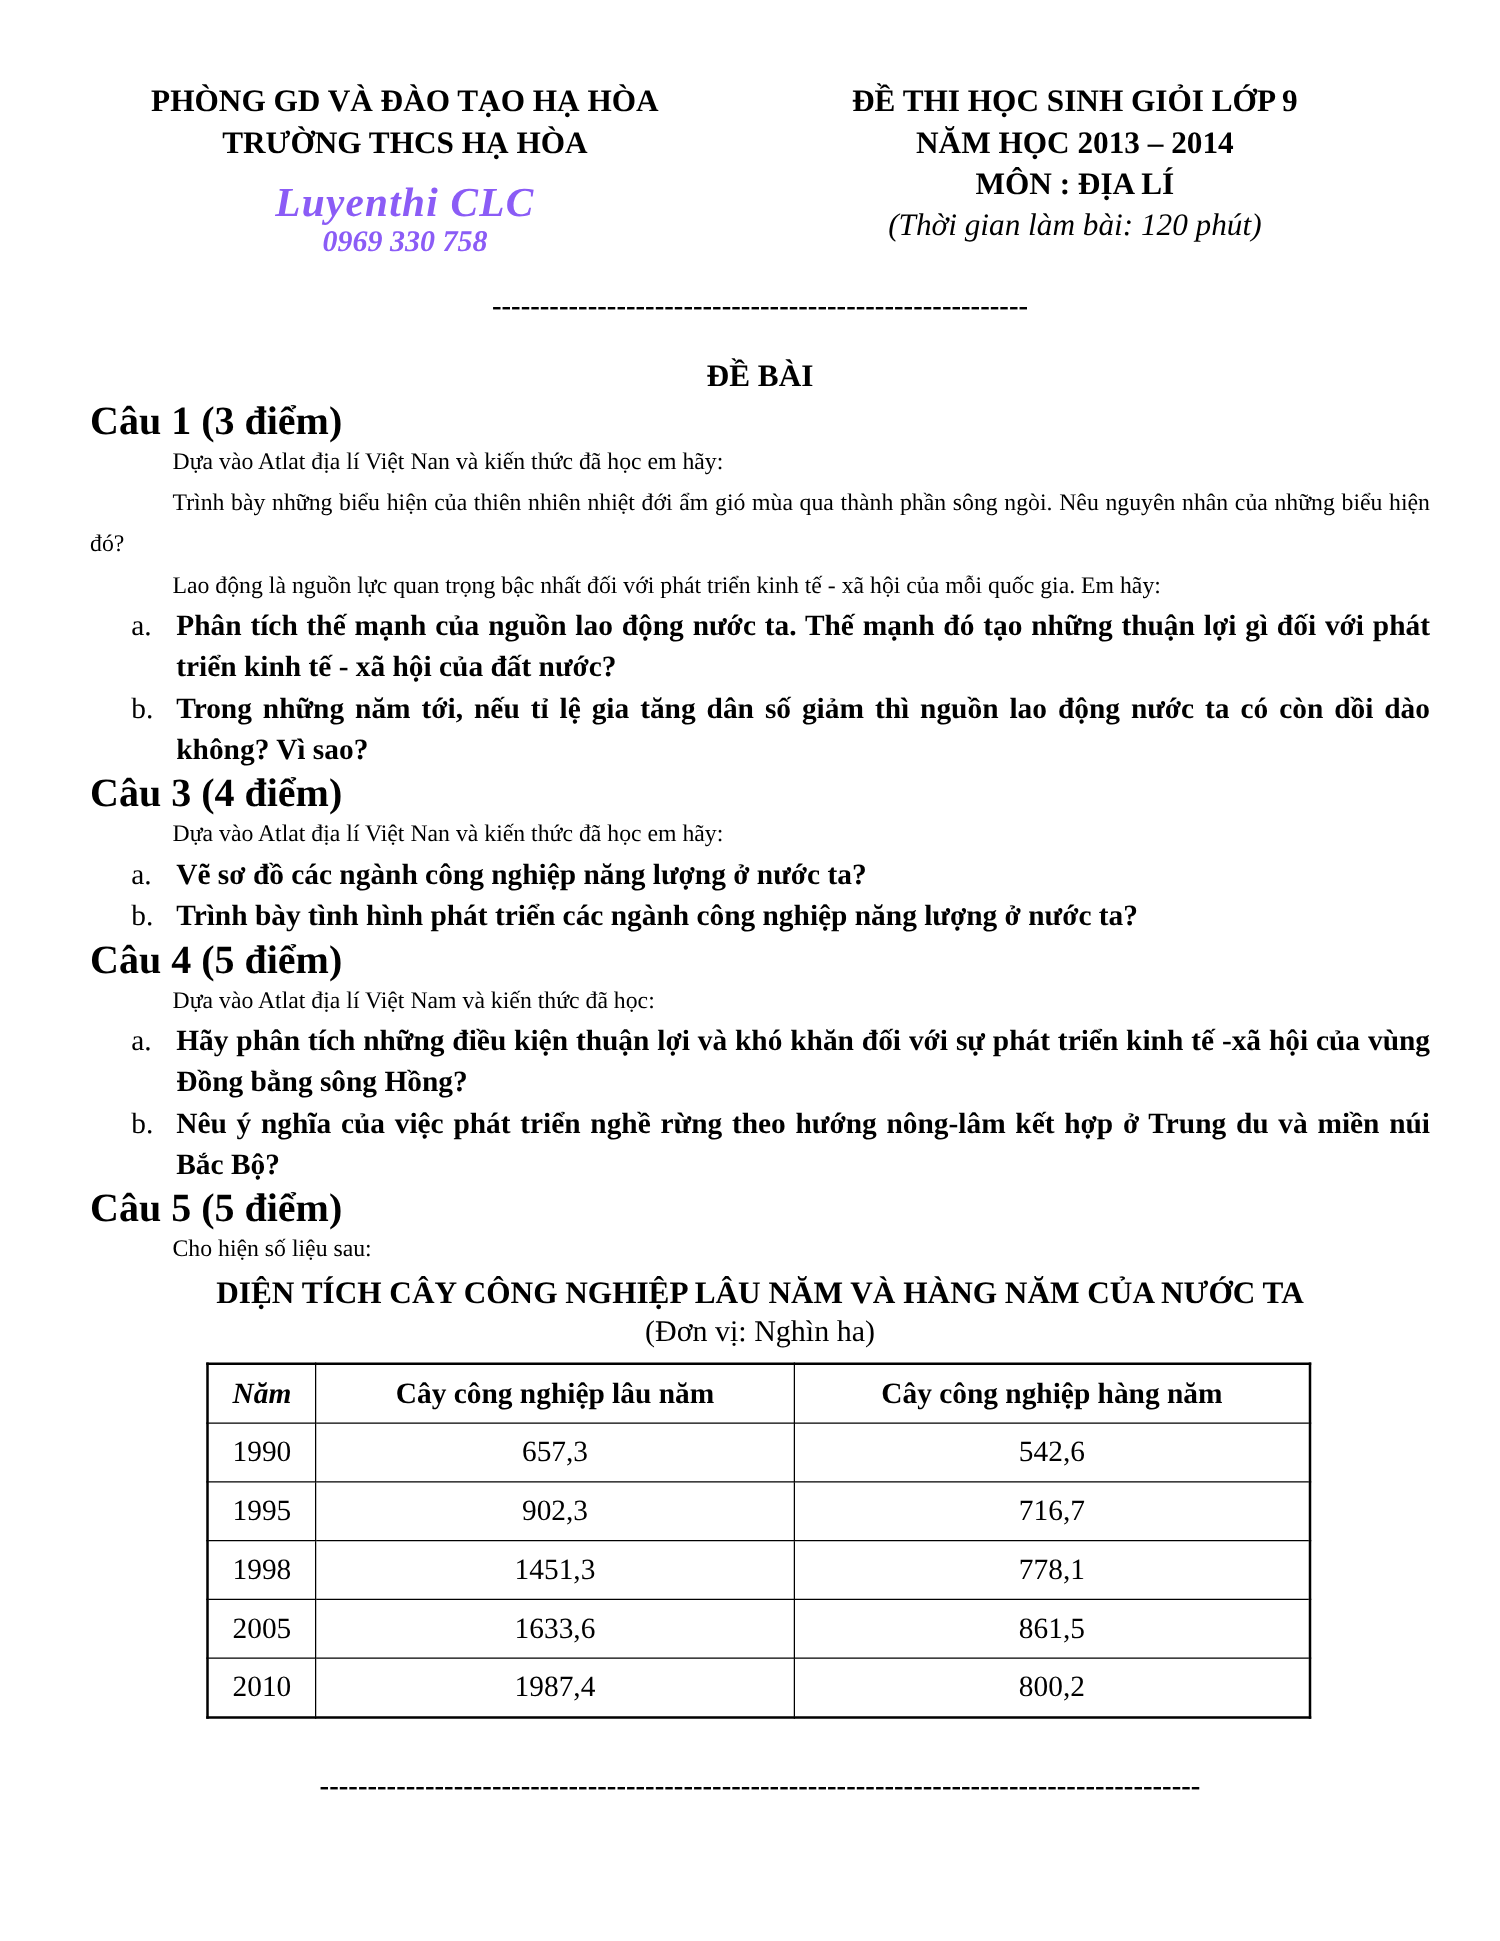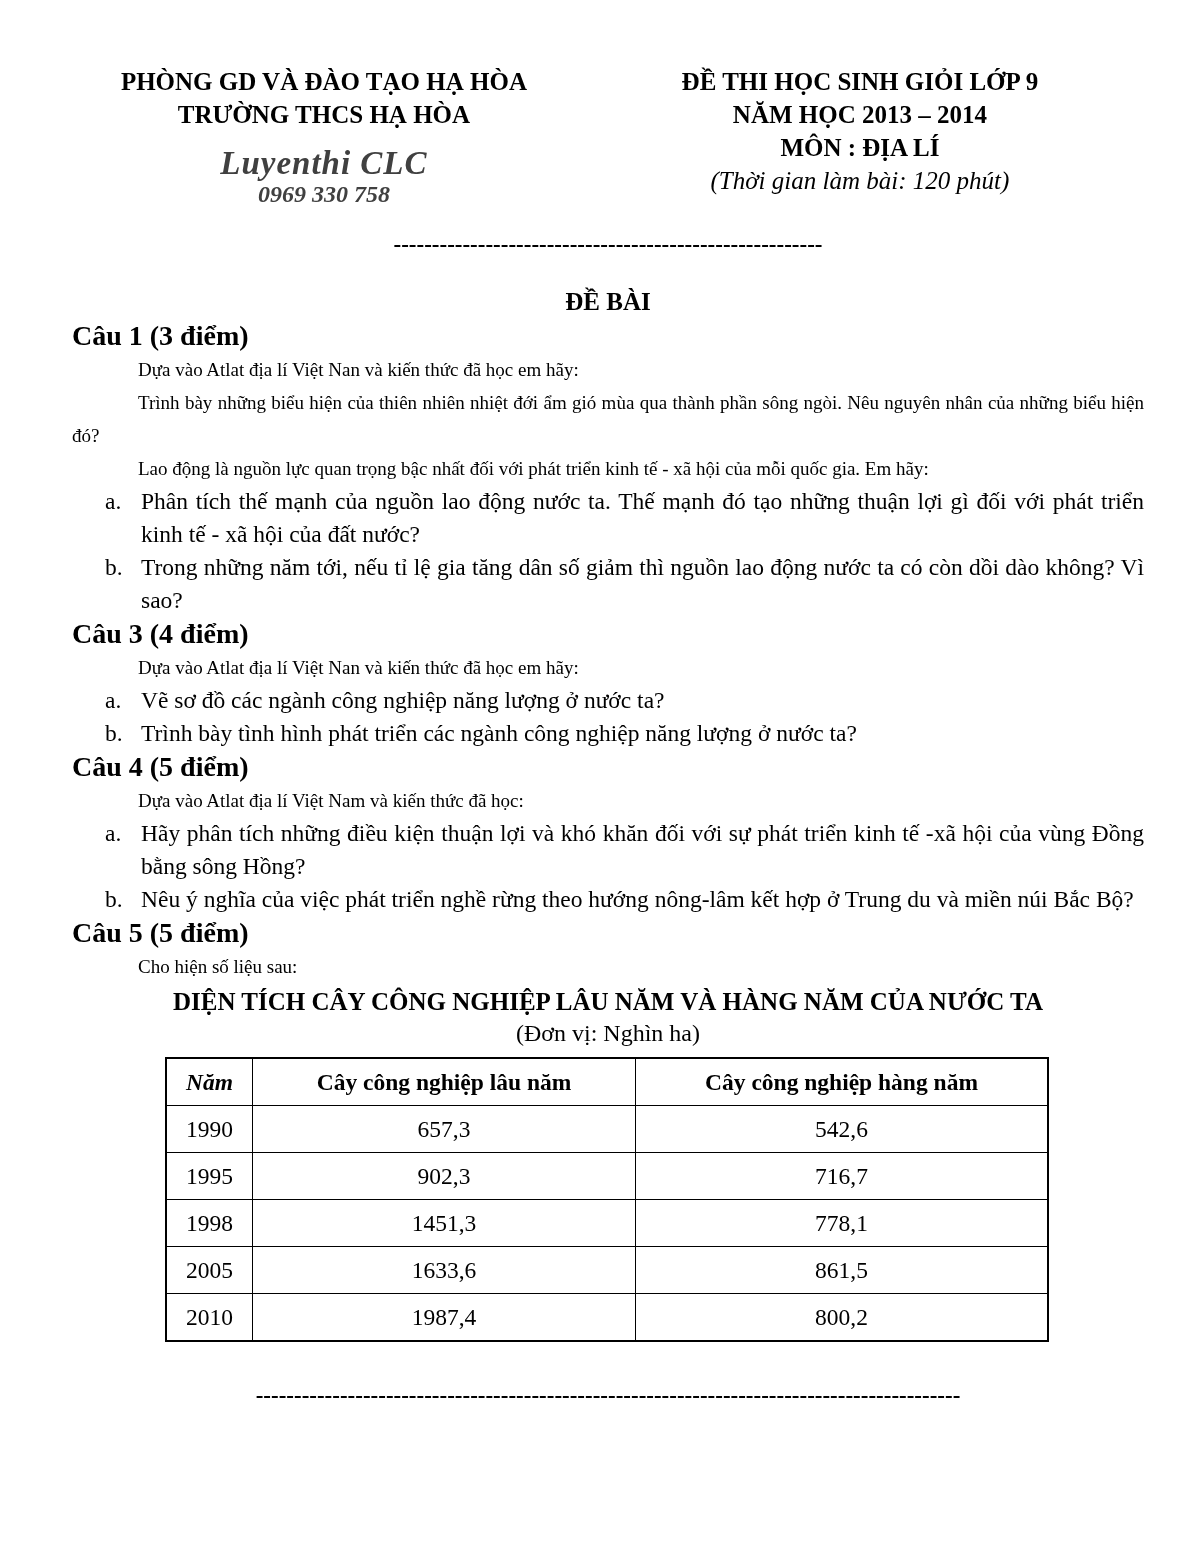--- a/index.html
+++ b/index.html
@@ -7,32 +7,32 @@
     width:1200px;height:1553px;background:#ffffff;color:#000;
     font-family:"Liberation Serif","DejaVu Serif",serif;
     overflow:hidden;
   }
   .page{box-sizing:border-box;width:1200px;padding:65px 56px 0 72px;}
   .header{display:flex;}
   .header-left{width:47%;text-align:center;}
   .header-right{width:53%;text-align:center;}
   .h-bold{font-weight:bold;font-size:25px;line-height:33px;}
   .h-italic{font-style:italic;font-size:25px;line-height:33px;}
-  .logo{margin-top:14px;color:#404040;}
+  .logo{margin-top:14px;color:#8b5cf6;}
   .logo-brand{font-size:33px;font-weight:bold;font-style:italic;letter-spacing:1px;line-height:36px;}
   .logo-phone{font-size:24px;font-weight:bold;font-style:italic;line-height:26px;}
   .divider{text-align:center;font-weight:bold;font-size:23px;line-height:24px;white-space:nowrap;}
   .divider.top{margin-top:26px;}
   .divider.bottom{margin-top:42px;font-weight:bold;}
   .doc-title{text-align:center;font-weight:bold;font-size:25px;margin-top:28px;line-height:34px;}
-  .q-head{font-weight:bold;font-size:28px;line-height:34px;}
+  .q-head{font-weight:bold;font-size:32px;line-height:34px;}
   .para{margin:0;font-size:19px;line-height:33px;text-align:justify;text-indent:66px;}
   .qitem{display:flex;margin-left:33px;font-size:23.5px;line-height:33px;}
   .qlabel{flex:none;width:36px;}
-  .qtext{flex:1;text-align:justify;}
+  .qtext{flex:1;text-align:justify;font-weight:bold;}
   .table-title{text-align:center;font-weight:bold;font-size:25px;line-height:33px;margin-top:2px;}
   .table-unit{text-align:center;font-size:24px;line-height:31px;}
   table.data{border-collapse:collapse;margin:8px 0 0 93px;table-layout:fixed;border:2px solid #000;}
   table.data th,table.data td{
     border:1px solid #000;text-align:center;vertical-align:middle;
     font-size:23.5px;height:46px;padding:0;
   }
   table.data th{font-weight:bold;}
   .col-year{width:85px;font-style:italic;}
   .col-peren{width:382px;}

